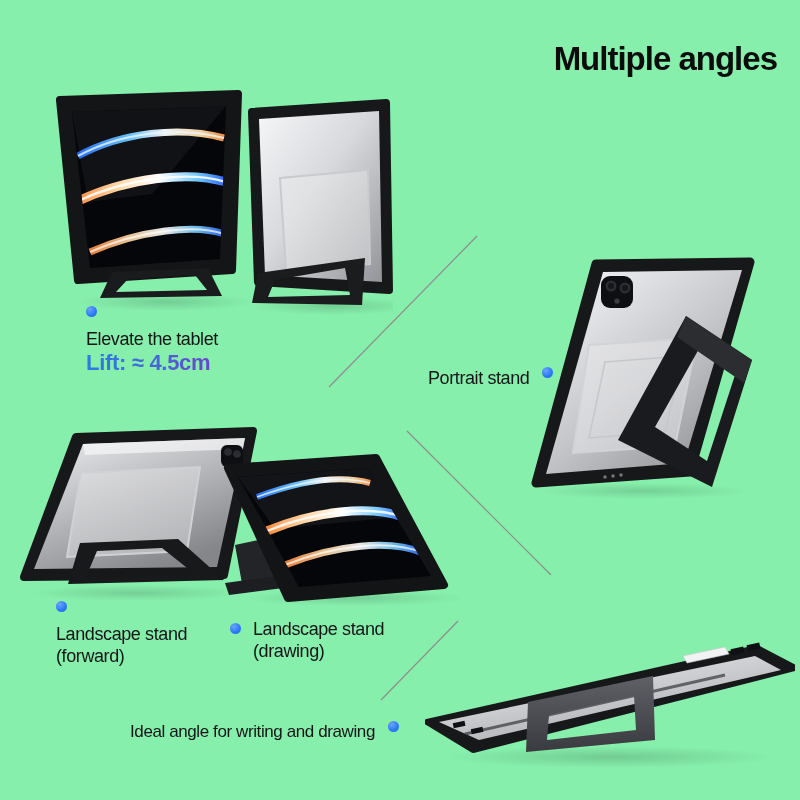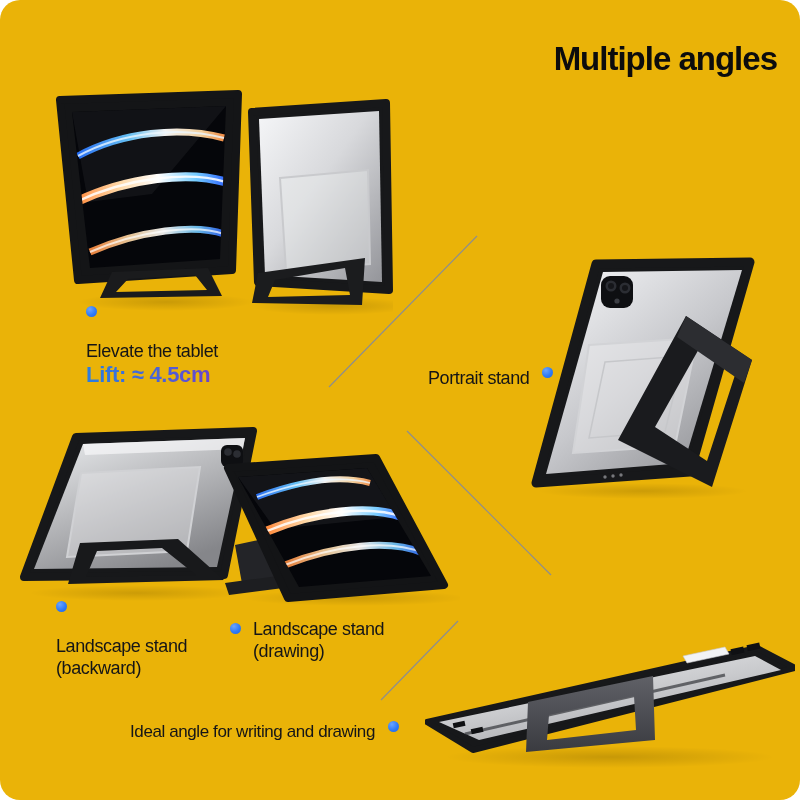--- a/index.html
+++ b/index.html
@@ -1,18 +1,18 @@
 <!DOCTYPE html>
 <html><head>
 <meta charset="utf-8">
 <style>
   html,body{margin:0;padding:0;background:#ffffff;}
   #stage{
-    position:relative;width:800px;height:800px;background:#eab308;overflow:hidden;
-    font-family:"Liberation Sans",sans-serif;color:#0d0d0f;border-radius:20px;
+    position:relative;width:800px;height:800px;background:#86efac;overflow:hidden;
+    font-family:"Liberation Sans",sans-serif;color:#0d0d0f;
   }
   .abs{position:absolute;}
   
   .title{
     top:36px;right:23px;text-align:right;font-weight:700;color:#0c0c0d;
     font-size:33px;line-height:45px;letter-spacing:-1px;
   }
   
   .label{font-size:18px;line-height:22px;color:#151517;letter-spacing:-0.4px;}
   .label-sm{font-size:17px;line-height:21px;color:#151517;letter-spacing:-0.4px;}
@@ -21,21 +21,21 @@
     background:linear-gradient(90deg,#2b7de1 0%,#4a63d8 55%,#7040c9 100%);
     -webkit-background-clip:text;background-clip:text;color:transparent;
   }
   .dot{
     width:11px;height:11px;border-radius:50%;flex:0 0 auto;
     background:radial-gradient(circle at 35% 30%,#6aa4ff 0%,#2f7bf6 55%,#1e63e8 100%);
   }
   .row{display:flex;gap:13px;}
   .rowtop{display:flex;align-items:flex-start;gap:12px;}
   .col{display:flex;flex-direction:column;}
-  .mt8{margin-top:23px;}
+  .mt8{margin-top:11px;}
   
   #dividers{left:0;top:0;pointer-events:none;}
   svg{display:block;}
 </style>
 </head>
 <body>
 
 <div id="stage">
 
   <svg class="abs" style="left:48px;top:82px" width="345" height="235" viewBox="0 0 345 235">
@@ -251,21 +251,21 @@
   </div>
 
   <div class="abs row" style="left:428px;top:367px">
     <div class="label">Portrait stand</div>
     <div class="dot"></div>
   </div>
 
   <div class="abs" style="left:56px;top:601px">
     <div class="dot"></div>
     <div class="label mt8">Landscape stand</div>
-    <div class="label">(backward)</div>
+    <div class="label">(forward)</div>
   </div>
 
   <div class="abs rowtop" style="left:230px;top:618px">
     <div class="dot" style="margin-top:5px"></div>
     <div class="col">
       <div class="label">Landscape stand</div>
       <div class="label">(drawing)</div>
     </div>
   </div>
 

